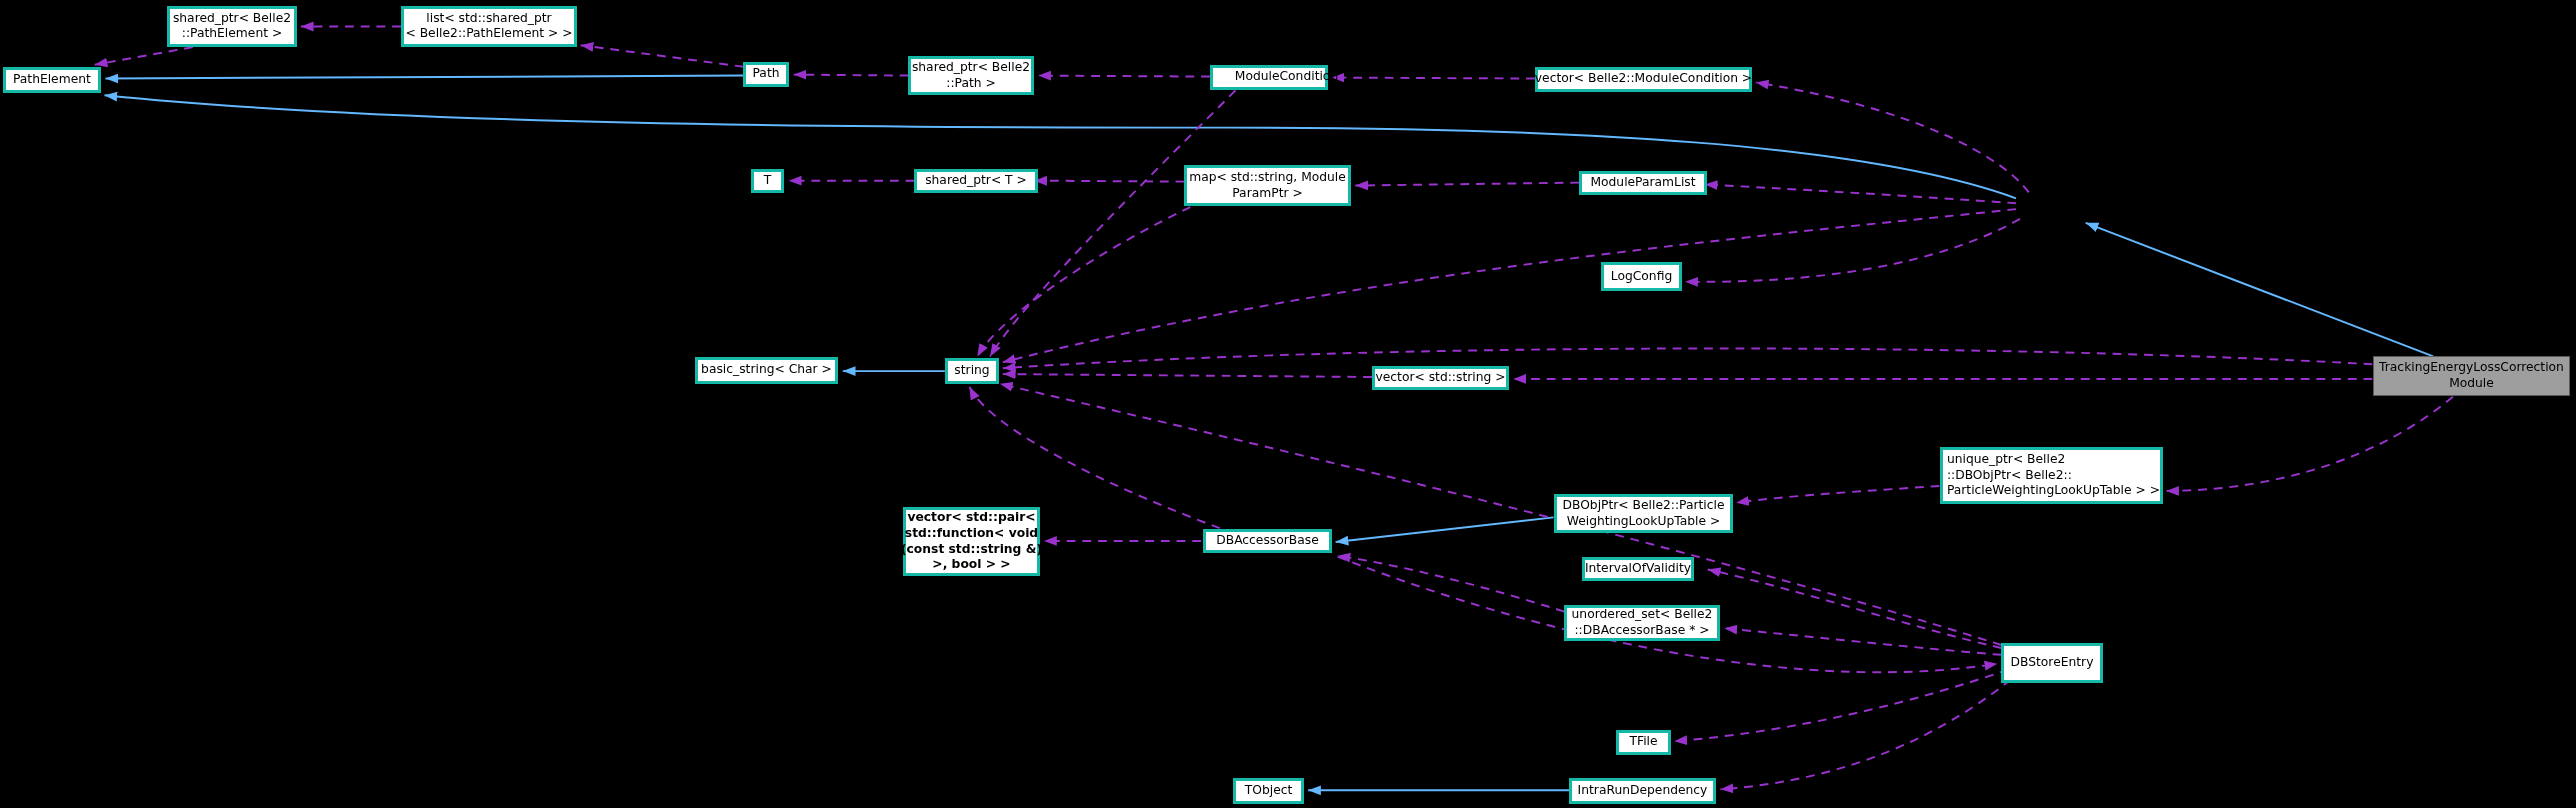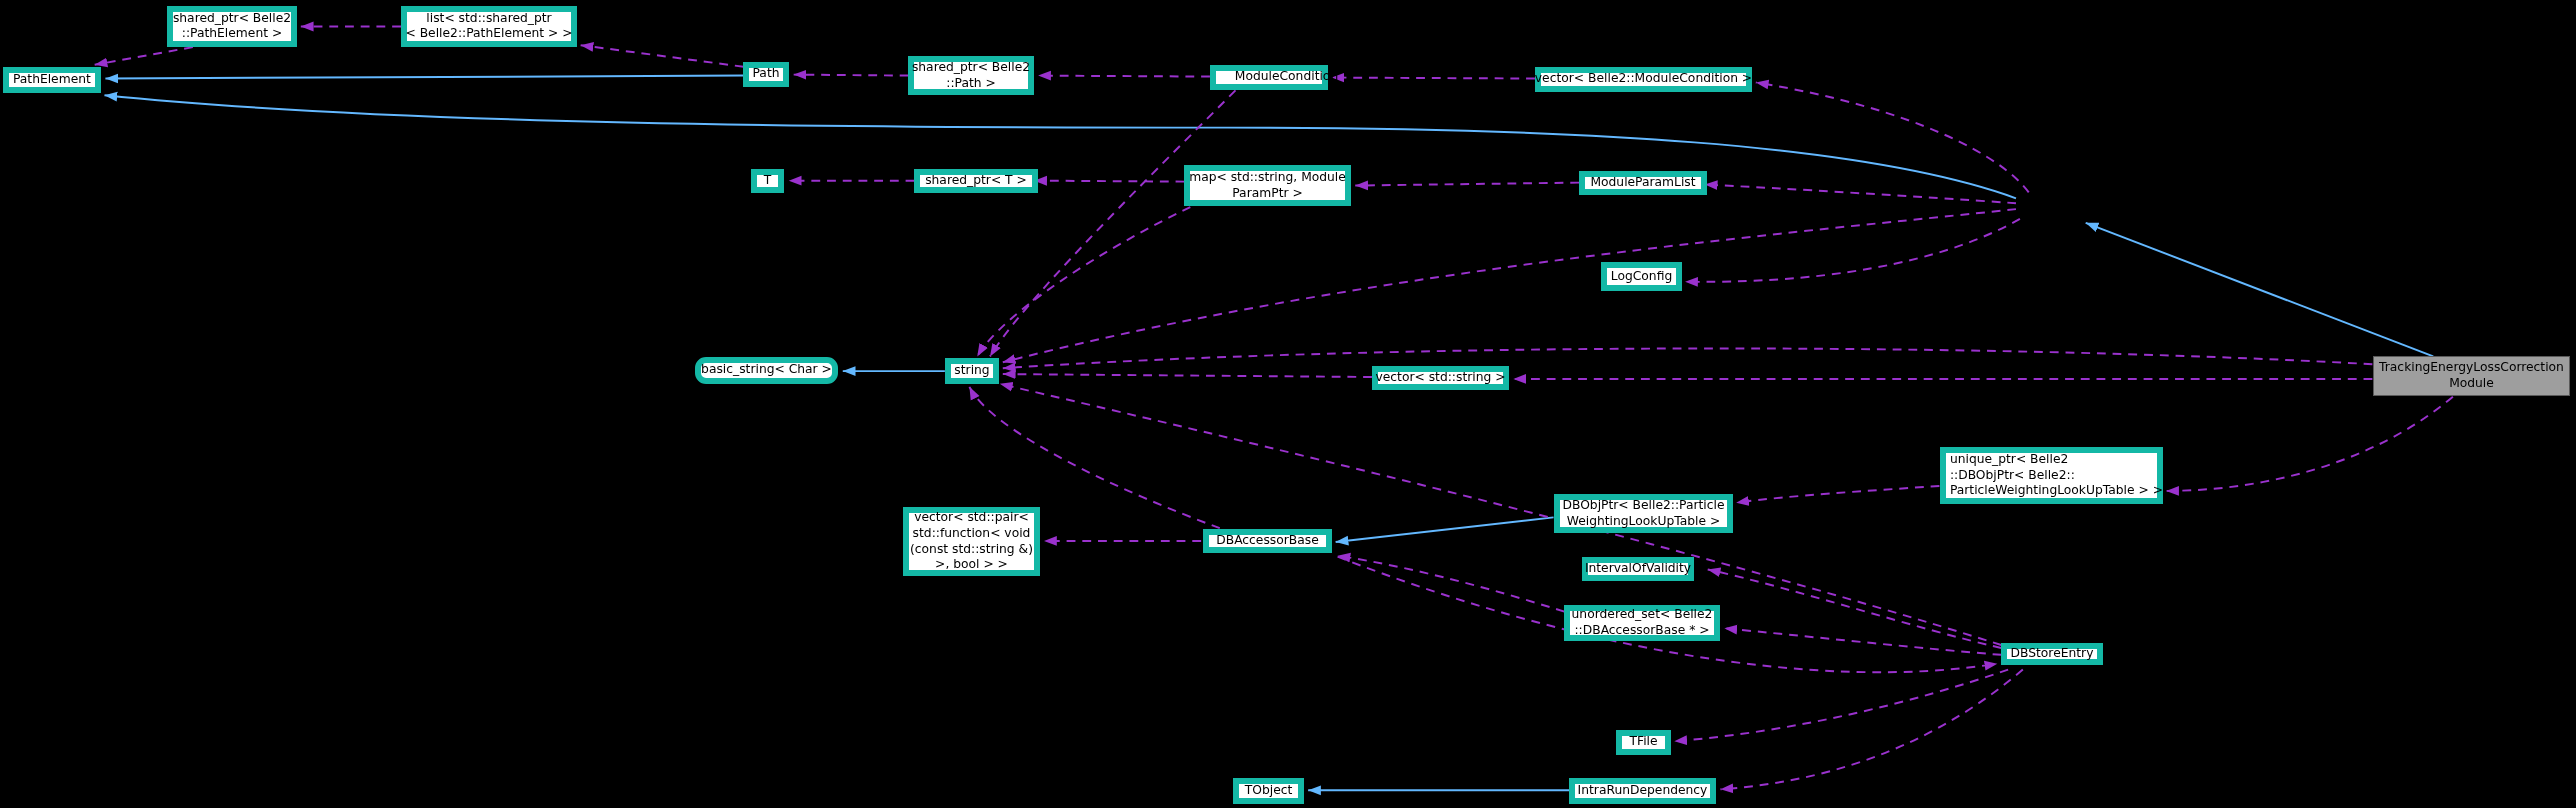--- a/index.html
+++ b/index.html
@@ -7,21 +7,21 @@
     position:relative;
     width:2576px;height:808px;
     background:#000;
     font-family:"DejaVu Sans", "Liberation Sans", sans-serif;
     overflow:hidden;
   }
   .canvas svg{position:absolute;left:0;top:0;}
   .node{
     position:absolute;
     background:#ffffff;
-    border:6px solid #14b8a6;
+    border:3px solid #14b8a6;
     box-sizing:border-box;
     color:#000;
     font-size:12.3px;
     line-height:1.28;
     display:flex;
     flex-direction:column;
     justify-content:center;
     align-items:center;
     text-align:center;
     white-space:nowrap;
@@ -115,30 +115,30 @@
     <div class="node" style="left: 1184px; top: 165px; width: 167px; height: 41px;">
       <div>map&lt; std::string, Module</div>
       <div>ParamPtr &gt;</div>
     </div>
     <div class="node" style="left: 1579px; top: 171px; width: 128px; height: 23.6px;">
       <div>ModuleParamList</div>
     </div>
     <div class="node" style="left: 1601px; top: 262px; width: 81px; height: 29px;">
       <div>LogConfig</div>
     </div>
-    <div class="node" style="left: 695px; top: 357px; width: 143px; height: 26.5px; border-radius: 11px;">
+    <div class="node" style="left: 695px; top: 357px; width: 143px; height: 26.5px;">
       <div>basic_string&lt; Char &gt;</div>
     </div>
     <div class="node" style="left: 945px; top: 358px; width: 54px; height: 25.5px;">
       <div>string</div>
     </div>
     <div class="node" style="left: 1372px; top: 366px; width: 137px; height: 23.6px;">
       <div>vector&lt; std::string &gt;</div>
     </div>
-    <div class="node" style="left: 903px; top: 507px; width: 137px; height: 69px;">
+    <div class="node" style="left: 903px; top: 507px; width: 137px; height: 69px; font-weight: bold;">
       <div>vector&lt; std::pair&lt;</div>
       <div>std::function&lt; void</div>
       <div>(const std::string &amp;)</div>
       <div>&gt;, bool &gt; &gt;</div>
     </div>
     <div class="node" style="left: 1203px; top: 529px; width: 129px; height: 23.6px;">
       <div>DBAccessorBase</div>
     </div>
     <div class="node" style="left: 1554px; top: 494px; width: 179px; height: 39px;">
       <div>DBObjPtr&lt; Belle2::Particle</div>
@@ -149,21 +149,21 @@
       <div>::DBObjPtr&lt; Belle2::</div>
       <div>ParticleWeightingLookUpTable &gt; &gt;</div>
     </div>
     <div class="node" style="left: 1582px; top: 557px; width: 112px; height: 23.6px;">
       <div>IntervalOfValidity</div>
     </div>
     <div class="node" style="left: 1564px; top: 605px; width: 156px; height: 36px;">
       <div>unordered_set&lt; Belle2</div>
       <div>::DBAccessorBase * &gt;</div>
     </div>
-    <div class="node" style="left: 2001px; top: 643px; width: 102px; height: 22px;">
+    <div class="node" style="left: 2001px; top: 643px; width: 102px; height: 40px;">
       <div>DBStoreEntry</div>
     </div>
     <div class="node" style="left: 1616px; top: 730px; width: 55px; height: 24.6px;">
       <div>TFile</div>
     </div>
     <div class="node" style="left: 1233px; top: 778px; width: 71px; height: 25.5px;">
       <div>TObject</div>
     </div>
     <div class="node" style="left: 1569px; top: 778px; width: 147px; height: 25.5px;">
       <div>IntraRunDependency</div>

